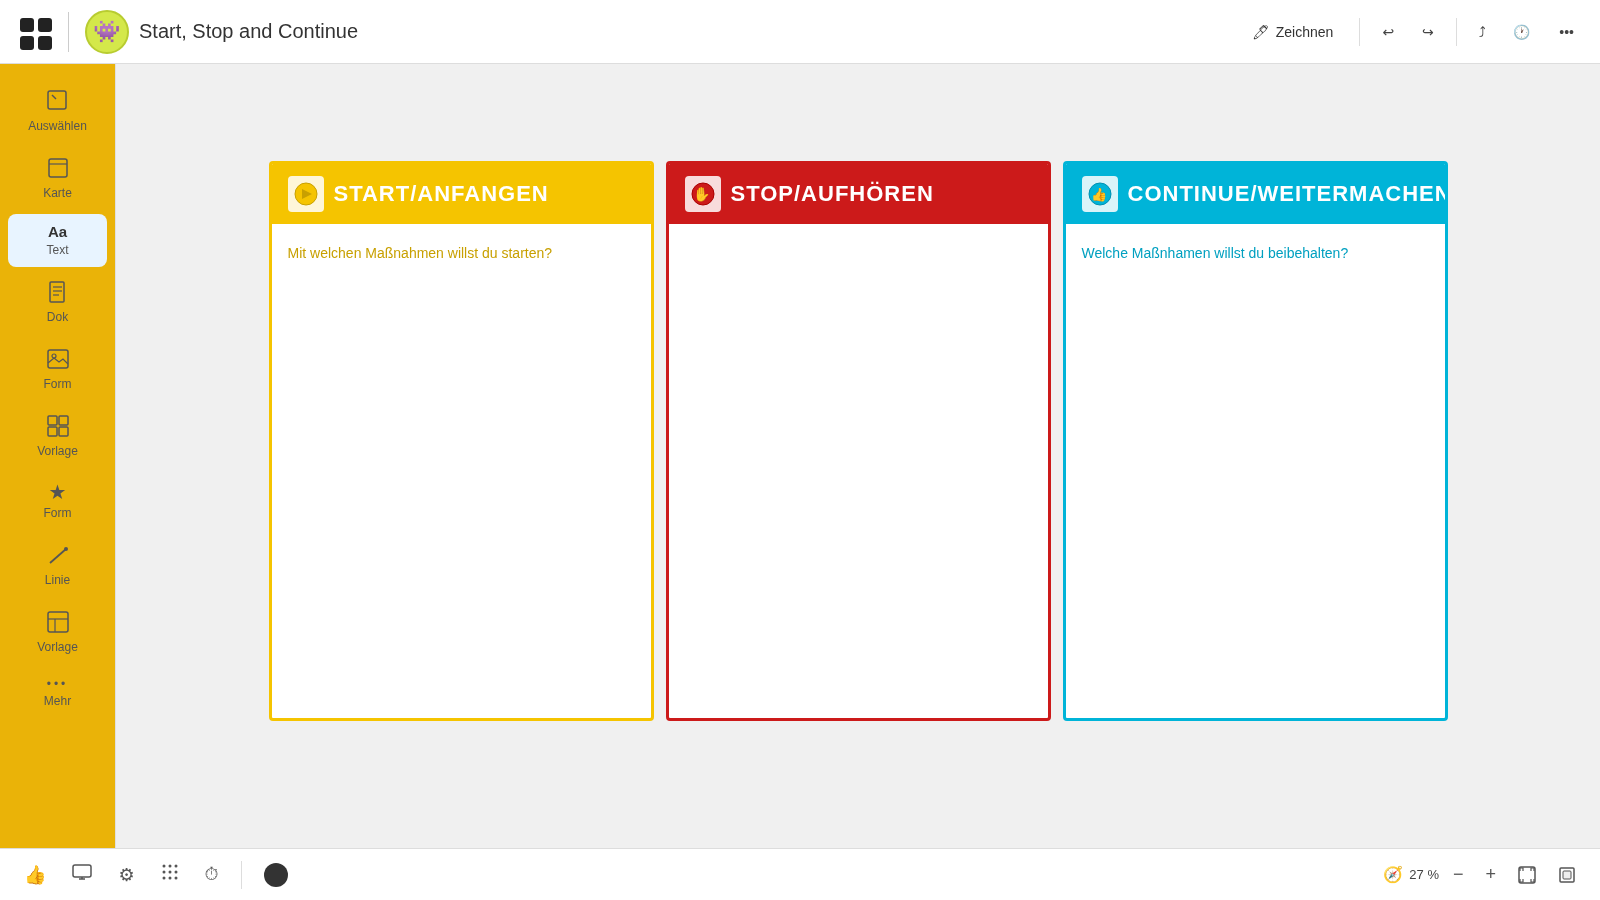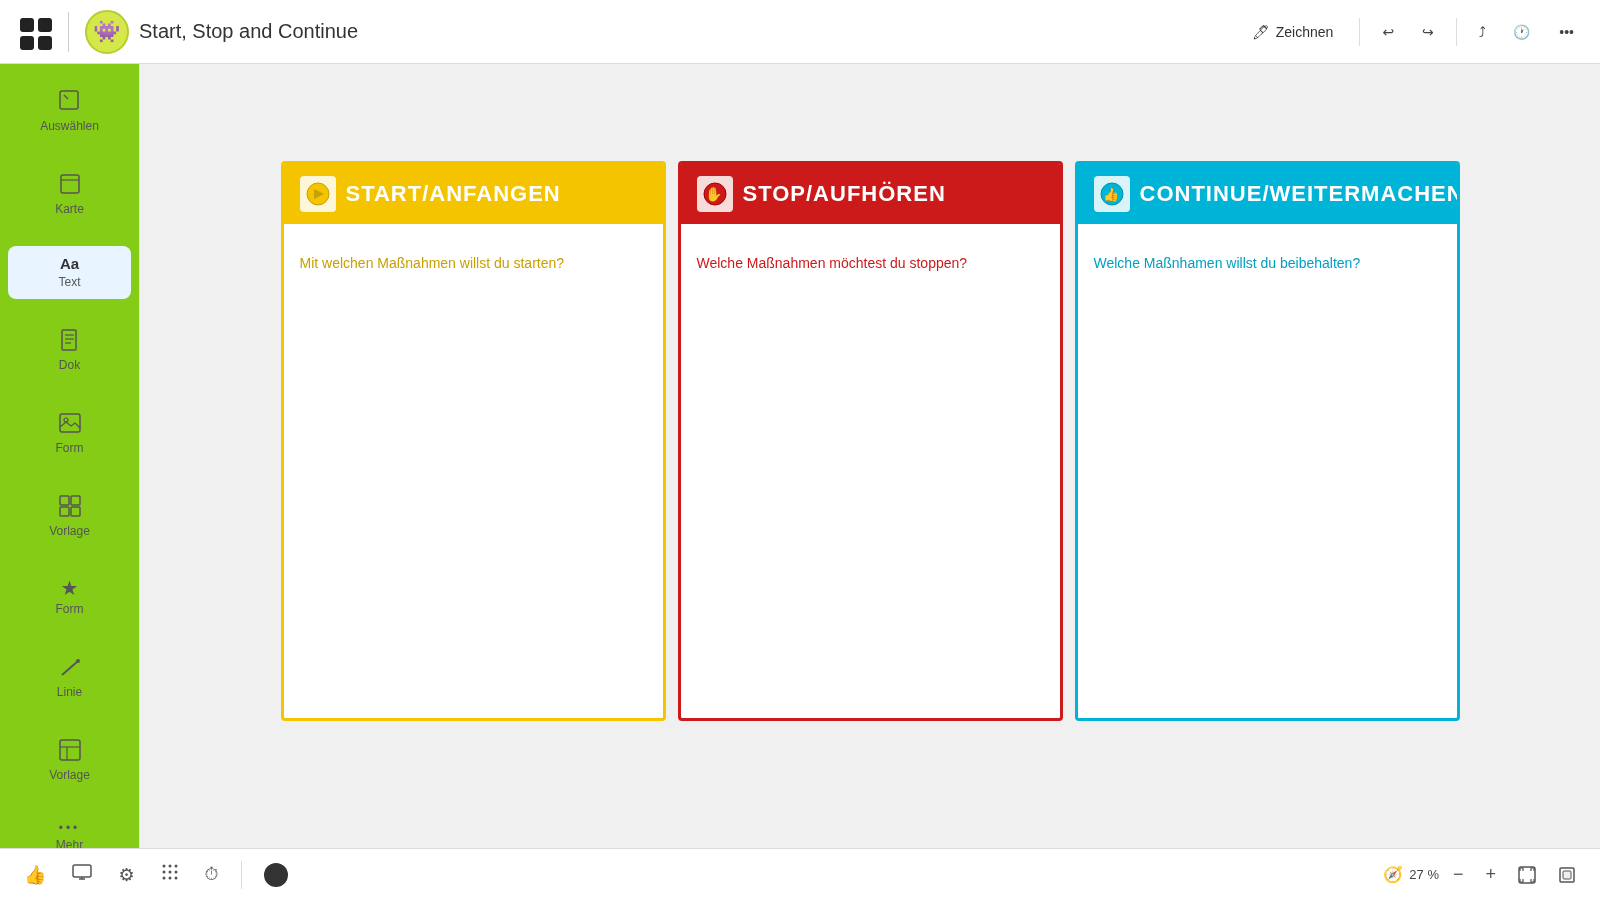--- a/index.html
+++ b/index.html
@@ -95,27 +95,27 @@
 
     
     .main-layout {
       display: flex;
       flex: 1;
       overflow: hidden;
     }
 
     
     .sidebar {
-      width: 140px;
-      background: #84cc16;
+      width: 116px;
+      background: #eab308;
       border-right: 1px solid #e0e0e0;
       display: flex;
       flex-direction: column;
       padding: 16px 0;
-      gap: 20px;
+      gap: 4px;
       flex-shrink: 0;
     }
     .sidebar-item {
       display: flex;
       flex-direction: column;
       align-items: center;
       gap: 4px;
       padding: 10px 8px;
       cursor: pointer;
       border-radius: 8px;
@@ -185,21 +185,21 @@
       border-radius: 4px;
       display: flex;
       align-items: center;
       justify-content: center;
       font-size: 20px;
       flex-shrink: 0;
     }
 
     .card-body {
       flex: 1;
-      padding: 30px 16px;
+      padding: 20px 16px;
     }
     .card-subtitle {
       font-size: 14px;
       font-weight: 400;
     }
     .card-start .card-subtitle   { color: #c8a000; }
     .card-stop .card-subtitle    { color: #cc1a1a; }
     .card-continue .card-subtitle { color: #00a0c0; }
 
     
@@ -413,23 +413,20 @@
 
       <div class="card card-stop">
         <div class="card-header">
           <div class="card-icon">
             <svg width="24" height="24" viewBox="0 0 24 24" fill="none">
                 <circle cx="12" cy="12" r="11" fill="#cc1a1a" stroke="#aa0000" stroke-width="1"></circle>
                 <text x="12" y="17" text-anchor="middle" font-size="14" fill="white">✋</text>
               </svg>
           </div>
           <span>STOP/AUFHÖREN</span>
-        </div>
-        <div class="card-body">
-          <span class="card-subtitle">Welche Maßnahmen möchtest du stoppen?</span>
         </div>
       </div>
 
       <div class="card card-continue">
         <div class="card-header">
           <div class="card-icon">
             <svg width="24" height="24" viewBox="0 0 24 24" fill="none">
                 <circle cx="12" cy="12" r="11" fill="#00b4d8" stroke="#0090b0" stroke-width="1"></circle>
                 <text x="12" y="17" text-anchor="middle" font-size="13" fill="white">👍</text>
               </svg>

